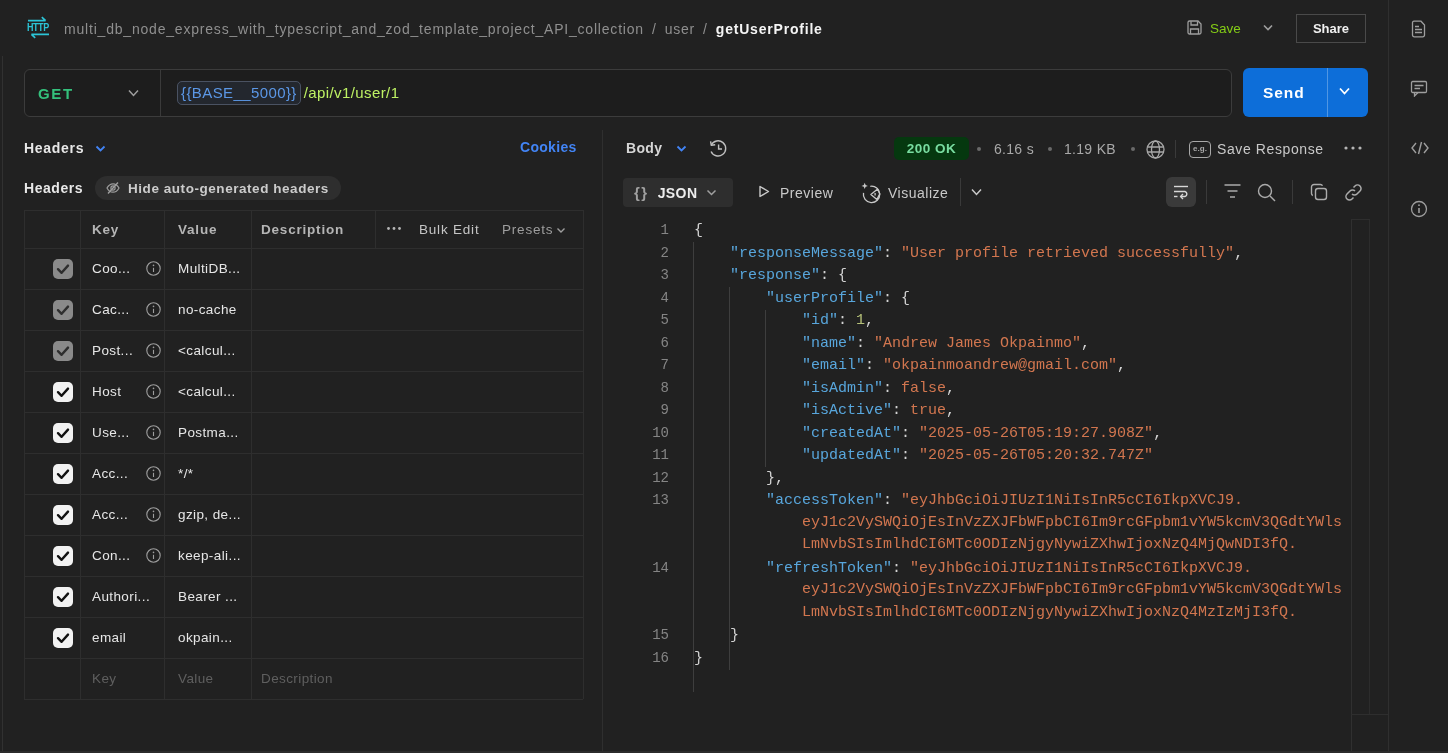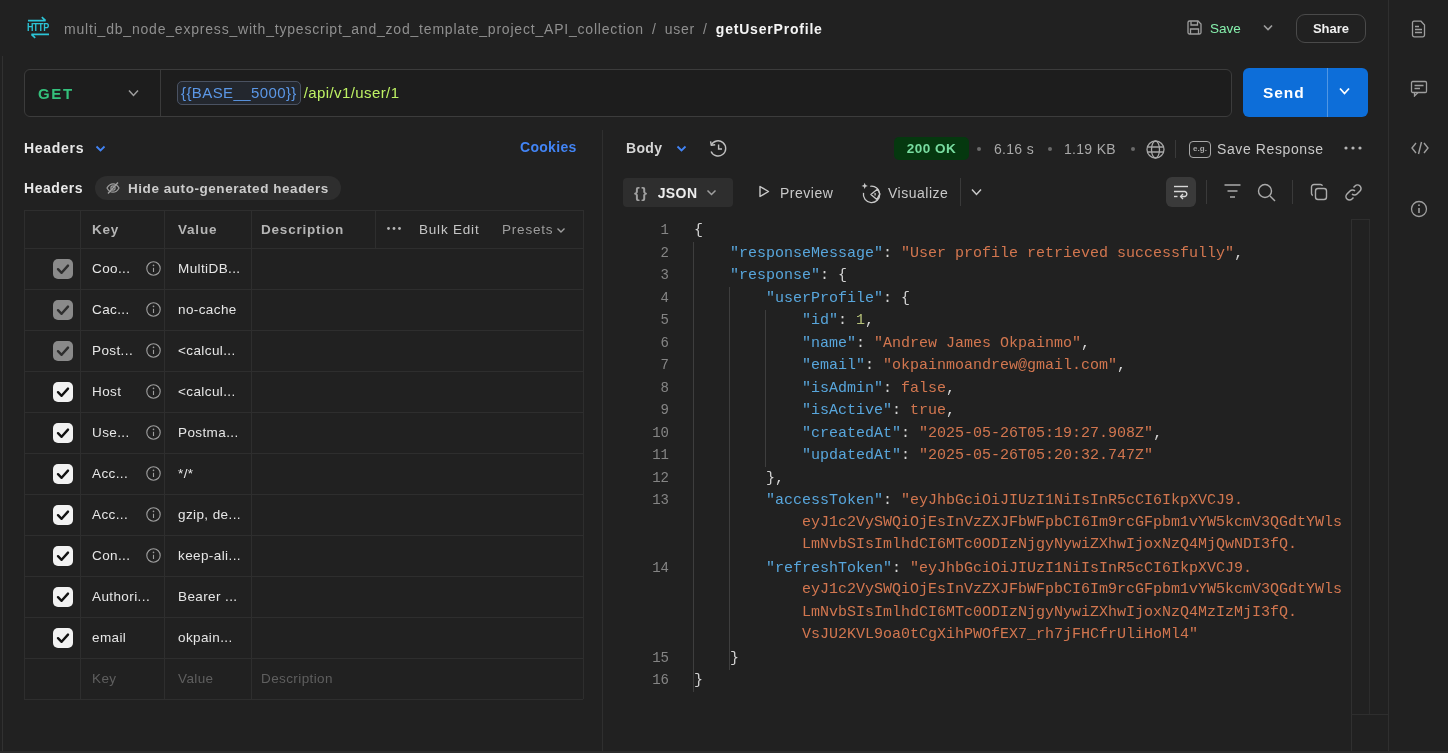--- a/index.html
+++ b/index.html
@@ -5,23 +5,23 @@
   * { margin:0; padding:0; box-sizing:border-box; }
   html,body { width:1448px; height:753px; background:#212121; overflow:hidden; }
   body { font-family:"Liberation Sans", sans-serif; position:relative; color:#ececec; }
   .abs { position:absolute; }
   svg { display:block; }
   #httpico { left:27px; top:16px; }
   #crumb { left:64px; top:21px; font-size:14px; letter-spacing:0.8px; color:#8f8f8f; white-space:nowrap; }
   #crumb b { color:#f5f5f5; font-weight:700; }
   #crumb .sep { margin:0 8px; color:#8f8f8f; }
   #saveico { left:1186px; top:19px; }
-  #savetxt { left:1210px; top:21px; font-size:13.5px; color:#86efac; }
+  #savetxt { left:1210px; top:21px; font-size:13.5px; color:#84cc16; }
   #savechev { left:1262px; top:24px; }
-  #sharebtn { left:1296px; top:14px; width:70px; height:29px; border:1px solid #4a4a4a; border-radius:9px; color:#f0f0f0; font-size:13px; font-weight:700; text-align:center; line-height:27px; }
+  #sharebtn { left:1296px; top:14px; width:70px; height:29px; border:1px solid #4a4a4a; border-radius:0; color:#f0f0f0; font-size:13px; font-weight:700; text-align:center; line-height:27px; }
 
   
   #urlbox { left:24px; top:69px; width:1208px; height:48px; border:1px solid #3c3c3c; border-radius:6px; background:#1d1d1d; }
   #gettxt { left:38px; top:85px; font-size:15px; font-weight:700; color:#34c07c; letter-spacing:1.7px; }
   #getchev { left:127px; top:89px; }
   #urlsep { left:160px; top:70px; width:1px; height:46px; background:#3a3a3a; }
   #urltxt { left:177px; top:84px; font-size:15px; letter-spacing:0.4px; white-space:pre; }
   #urltxt .var { color:#5b97e6; background:rgba(87,125,195,0.10); border:1px solid #4a5262; border-radius:5px; padding:2px 3px 3px; margin-right:3px; }
   #urltxt .path { color:#bef264; }
   #sendbtn { left:1243px; top:68px; width:125px; height:49px; background:#0d6ed9; border-radius:6px; }
@@ -441,21 +441,20 @@
     <div class="cl"><span class="ln">9</span>            <span class="k">"isActive"</span><span class="p">: </span><span class="s">true</span><span class="p">,</span></div>
     <div class="cl"><span class="ln">10</span>            <span class="k">"createdAt"</span><span class="p">: </span><span class="s">"2025-05-26T05:19:27.908Z"</span><span class="p">,</span></div>
     <div class="cl"><span class="ln">11</span>            <span class="k">"updatedAt"</span><span class="p">: </span><span class="s">"2025-05-26T05:20:32.747Z"</span></div>
     <div class="cl"><span class="ln">12</span>        <span class="p">},</span></div>
     <div class="cl"><span class="ln">13</span>        <span class="k">"accessToken"</span><span class="p">: </span><span class="s">"eyJhbGciOiJIUzI1NiIsInR5cCI6IkpXVCJ9.</span></div>
     <div class="cl"><span class="ln"></span>            <span class="s">eyJ1c2VySWQiOjEsInVzZXJFbWFpbCI6Im9rcGFpbm1vYW5kcmV3QGdtYWls</span></div>
     <div class="cl"><span class="ln"></span>            <span class="s">LmNvbSIsImlhdCI6MTc0ODIzNjgyNywiZXhwIjoxNzQ4MjQwNDI3fQ.</span></div>
     <div class="cl"><span class="ln">14</span>        <span class="k">"refreshToken"</span><span class="p">: </span><span class="s">"eyJhbGciOiJIUzI1NiIsInR5cCI6IkpXVCJ9.</span></div>
     <div class="cl"><span class="ln"></span>            <span class="s">eyJ1c2VySWQiOjEsInVzZXJFbWFpbCI6Im9rcGFpbm1vYW5kcmV3QGdtYWls</span></div>
     <div class="cl"><span class="ln"></span>            <span class="s">LmNvbSIsImlhdCI6MTc0ODIzNjgyNywiZXhwIjoxNzQ4MzIzMjI3fQ.</span></div>
-    <div class="cl"><span class="ln"></span>            <span class="s">VsJU2KVL9oa0tCgXihPWOfEX7_rh7jFHCfrUliHoMl4</span><span class="s">"</span></div>
     <div class="cl"><span class="ln">15</span>    <span class="p">}</span></div>
     <div class="cl"><span class="ln">16</span><span class="p">}</span></div>
   </div>
 <div class="abs" id="ruler1"></div>
 <div class="abs" id="ruler2"></div>
 <div class="abs" id="ruler3"></div>
 <div class="abs" id="ruler4"></div>
 
 <div class="abs" id="sbdiv"></div>
 <div class="abs" style="left:2px;top:56px;width:1px;height:697px;background:#313131;"></div>

